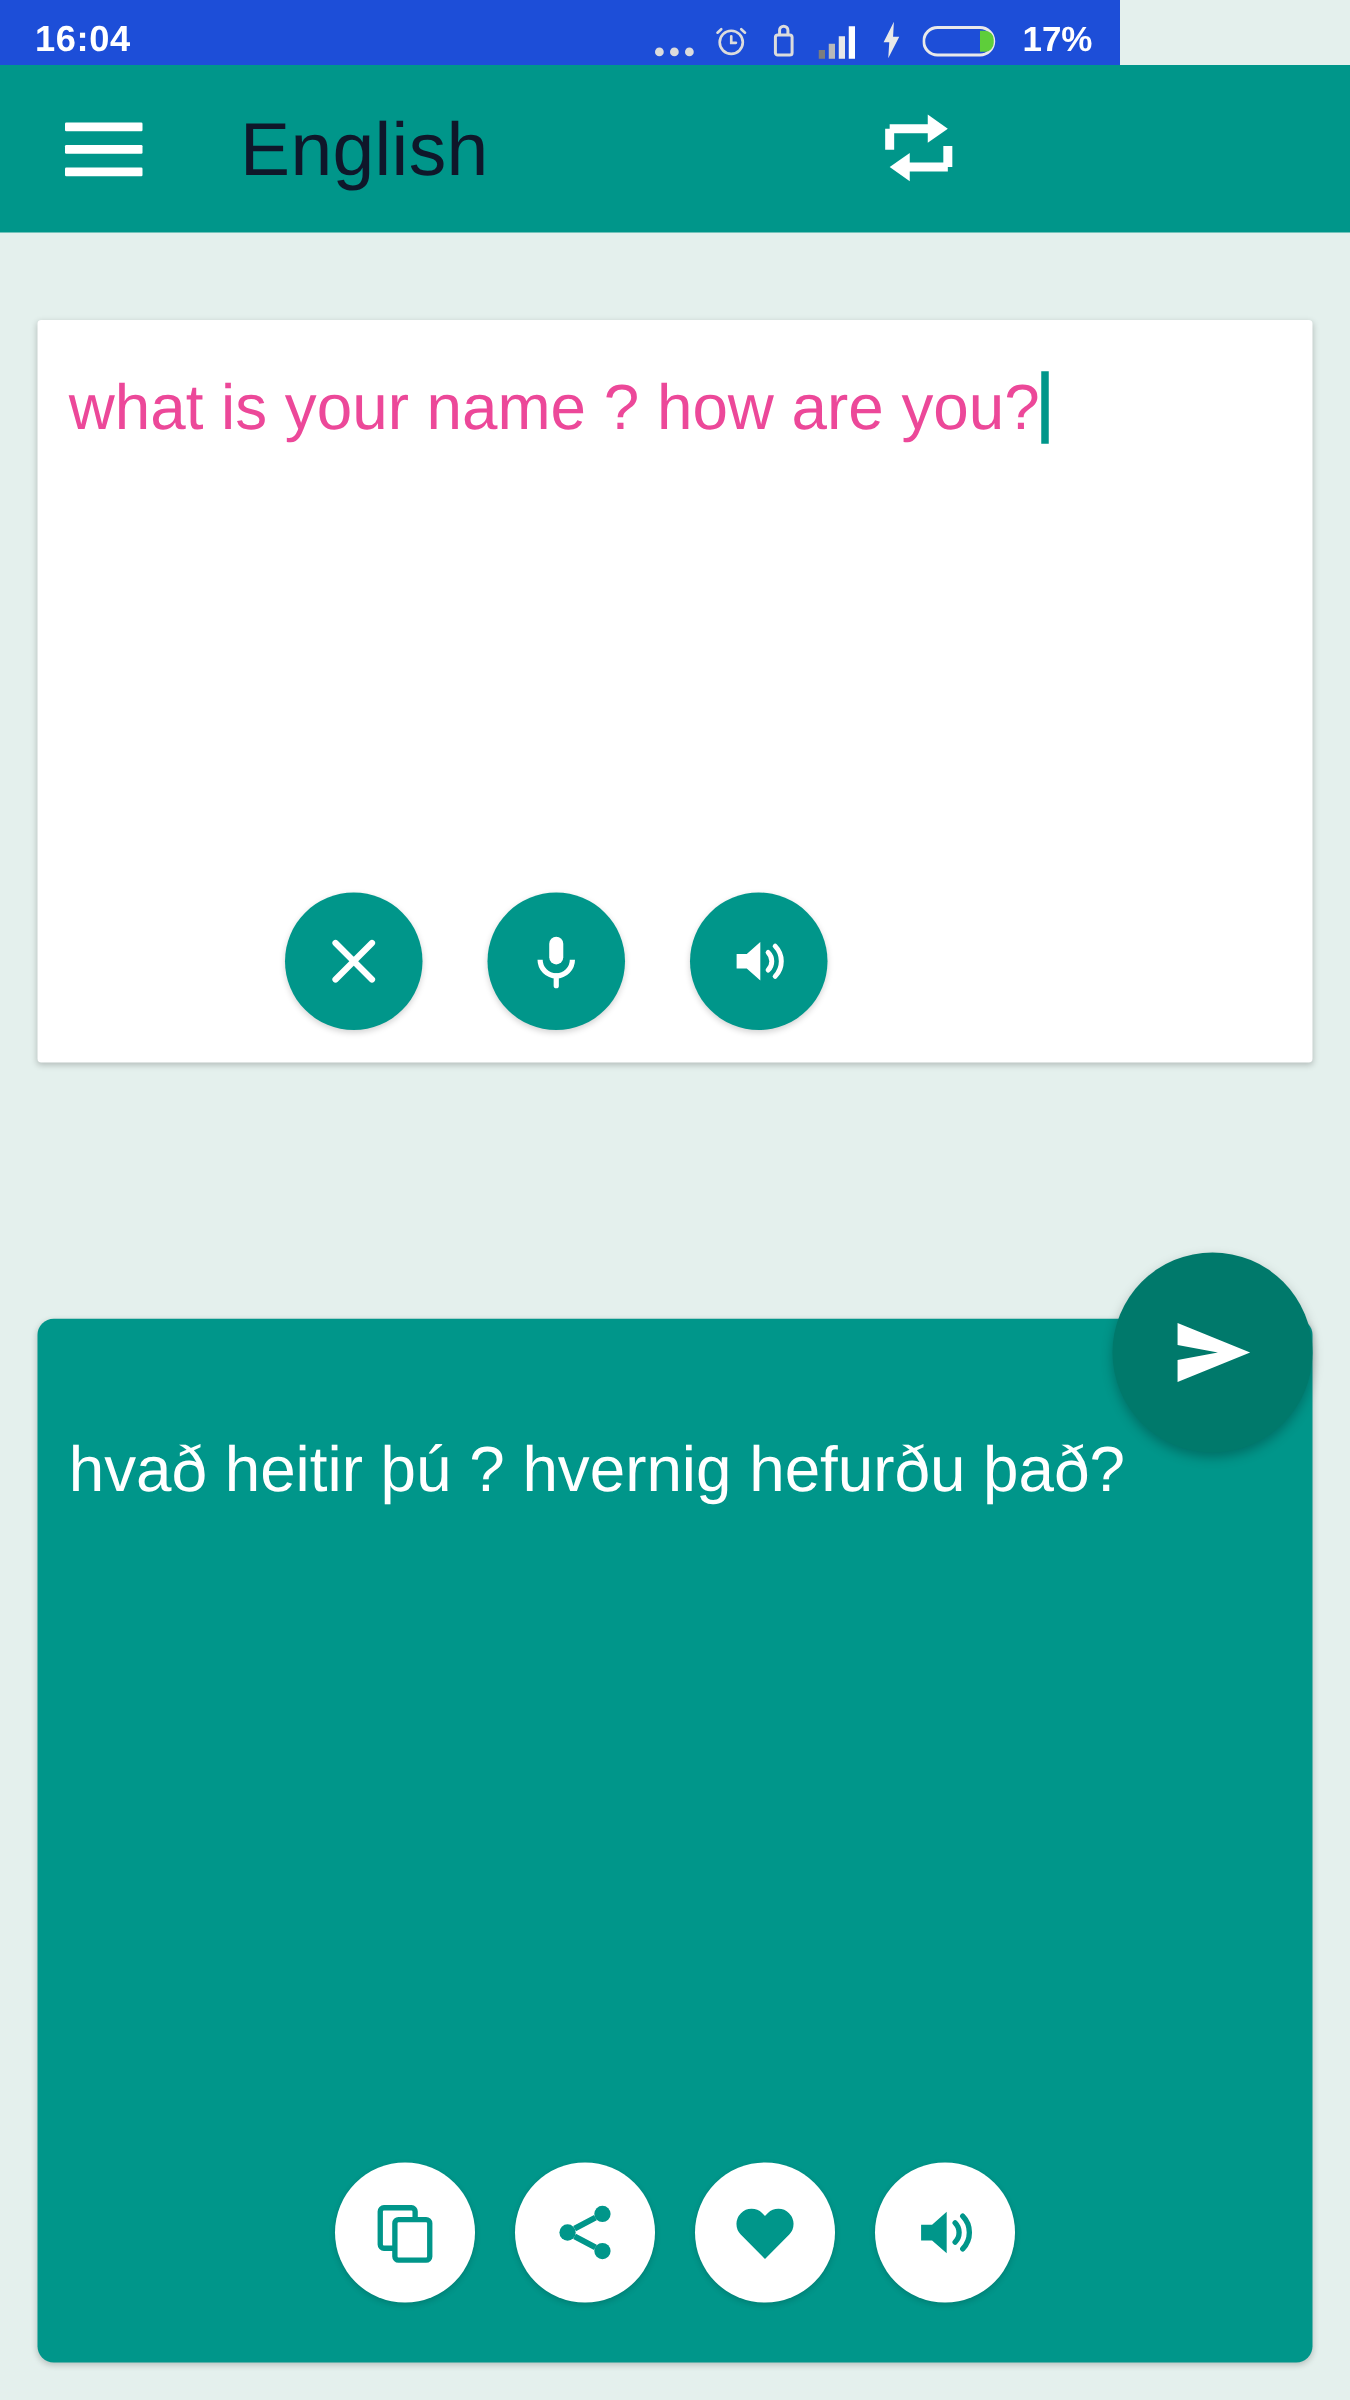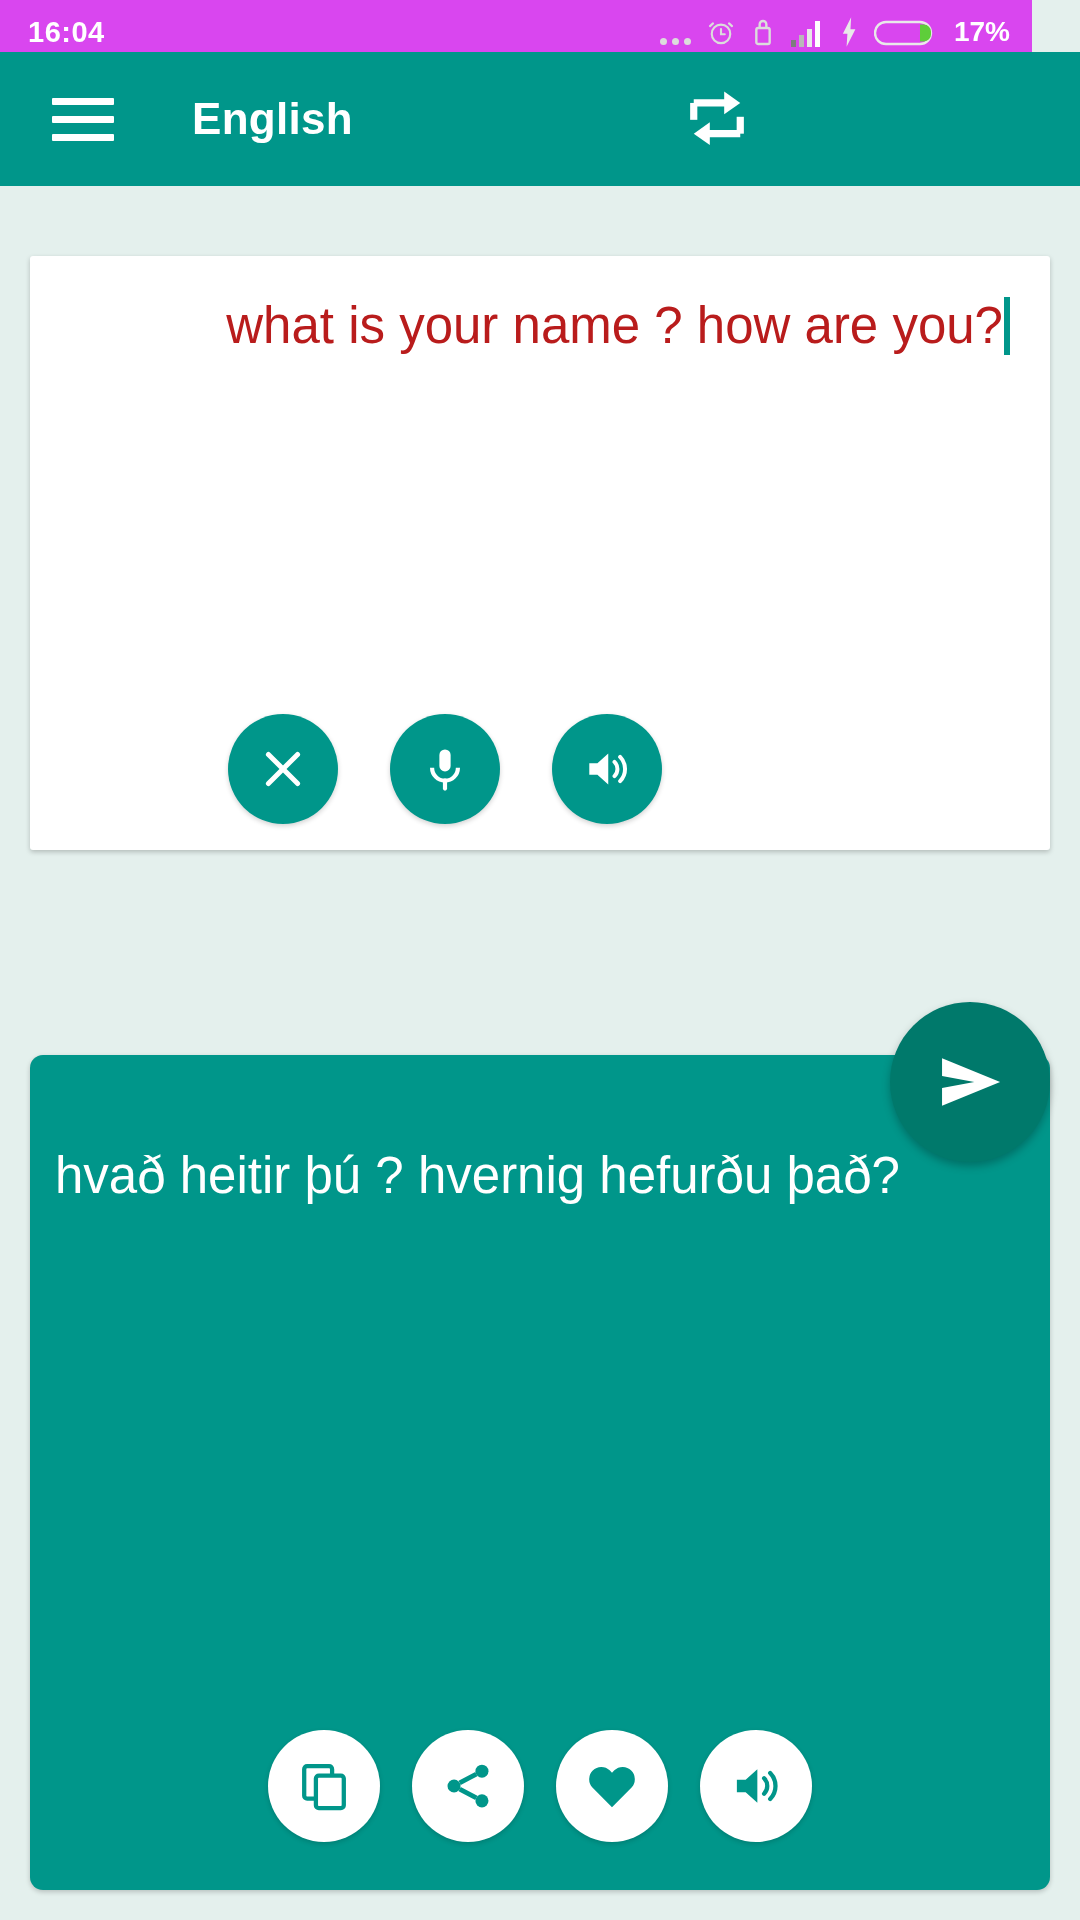--- a/index.html
+++ b/index.html
@@ -5,22 +5,22 @@
   * { margin:0; padding:0; box-sizing:border-box; }
   html,body { width:1080px; height:1920px; }
   body {
     font-family:"Liberation Sans", sans-serif;
     background:#e4f0ed;
     overflow:hidden;
   }
 
   
   .status-bar{
-    position:absolute; left:0; top:0; width:1032px; height:52px;
-    background:#d946ef; display:flex; align-items:center;
+    position:absolute; left:0; top:0; width:896px; height:52px;
+    background:#1d4ed8; display:flex; align-items:center;
     padding:12px 22px 0 28px;
   }
   .status-time{
     color:#fff; font-size:29px; font-weight:bold; letter-spacing:.5px;
   }
   .status-right{
     margin-left:auto; display:flex; align-items:flex-end; gap:15px;
   }
   .dots{ display:flex; align-items:flex-end; gap:5px; padding-bottom:3px;}
   .dots i{ width:7px;height:7px;border-radius:50%;background:#dcdcdc;display:block;}
@@ -31,39 +31,39 @@
     position:absolute; left:0; top:52px; width:1080px; height:134px;
     background:#00968a;
     display:flex; align-items:center;
   }
   .hamburger{
     width:62px; margin-left:52px; display:flex; flex-direction:column; gap:11px;
     cursor:pointer;
   }
   .hamburger span{ display:block; height:7px; background:#fff; border-radius:1px;}
   .lang{
-    color:#ffffff; font-size:44px; letter-spacing:.3px; white-space:nowrap;font-weight:bold;
+    color:#0f172a; font-size:60px; letter-spacing:.3px; white-space:nowrap;
   }
   .lang-src{ margin-left:78px; }
   .swap-btn{
     margin-left:auto; margin-right:auto; width:80px; height:80px;
     display:flex; align-items:center; justify-content:center; cursor:pointer;
   }
   .lang-dst{ margin-right:62px; }
 
   
   .source-card{
     position:absolute; left:30px; top:256px; width:1020px; height:594px;
     background:#fff; border-radius:3px;
     box-shadow:0 2px 5px rgba(0,0,0,.22);
   }
   .source-text{
     position:absolute; left:25px; top:38px; right:40px;
-    font-size:51px; color:#b91c1c; line-height:1.25;
-    white-space:pre-wrap; word-break:break-word;text-align:right;
+    font-size:51px; color:#ec4899; line-height:1.25;
+    white-space:pre-wrap; word-break:break-word;
   }
   .caret{
     display:inline-block; width:6px; height:58px; background:#00968a;
     vertical-align:-12px; margin-left:1px;
   }
   .src-actions{
     position:absolute; left:0; right:0; bottom:26px;
     display:flex; justify-content:center; gap:52px;
     padding-right:190px;
   }

